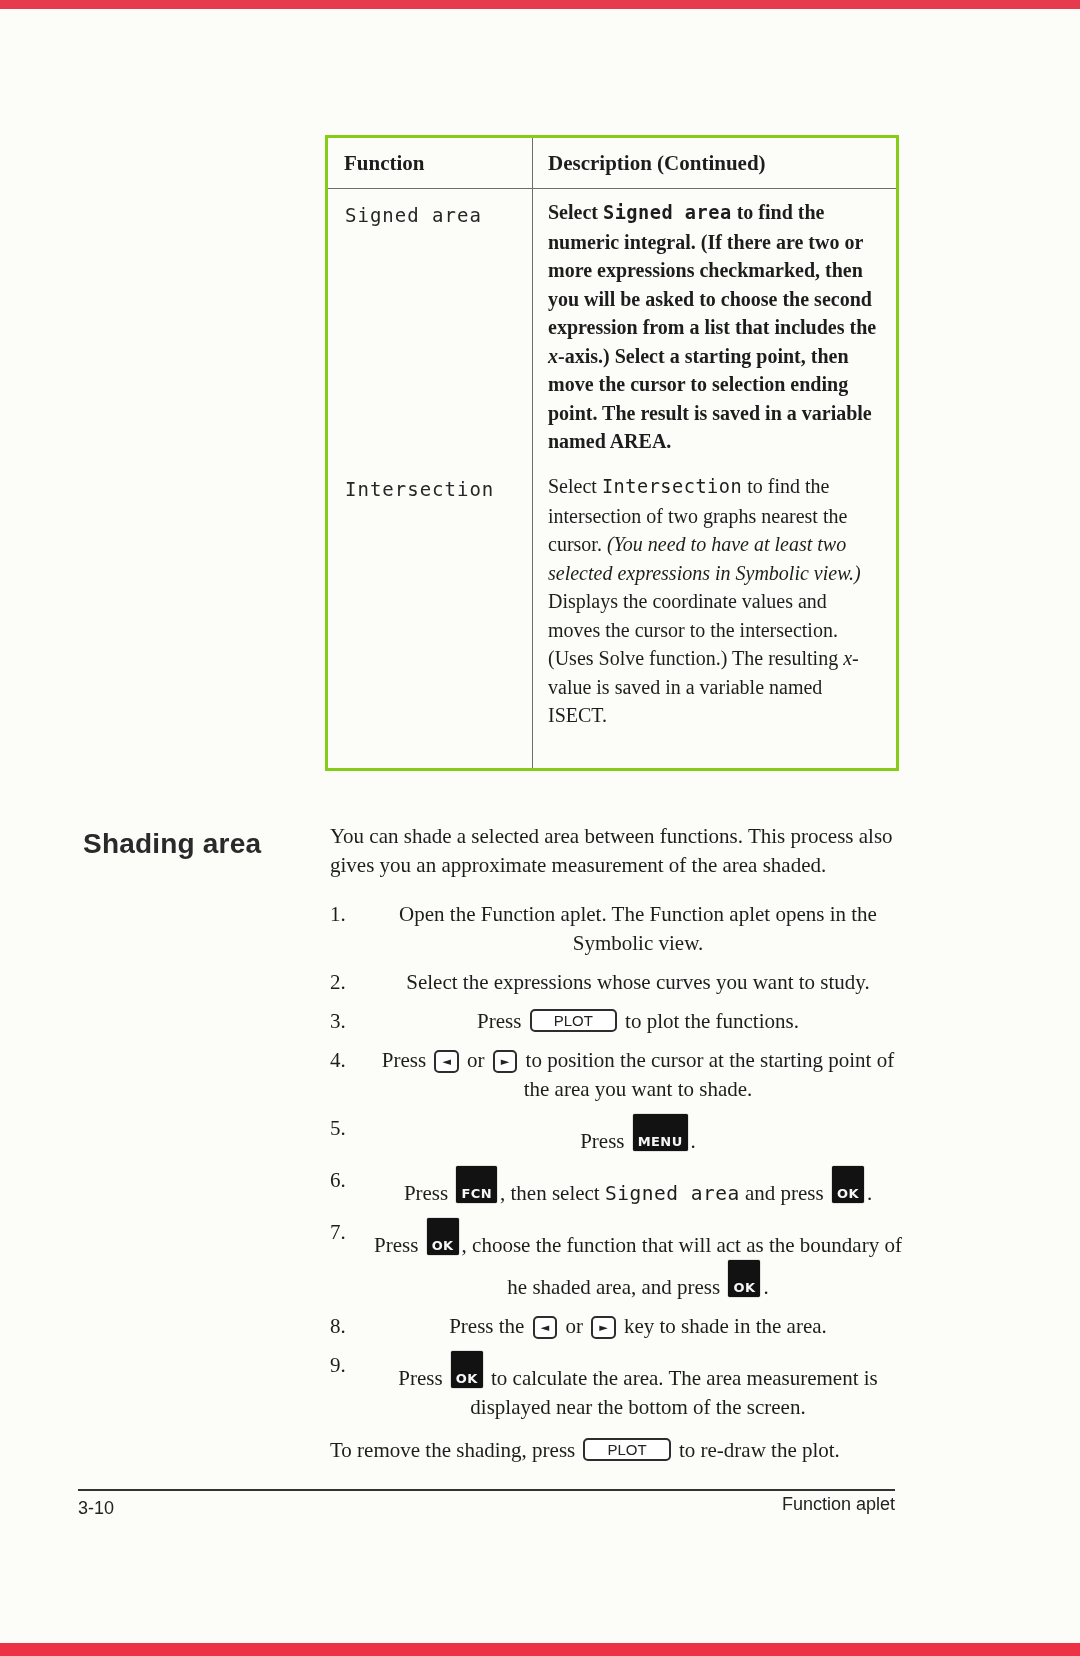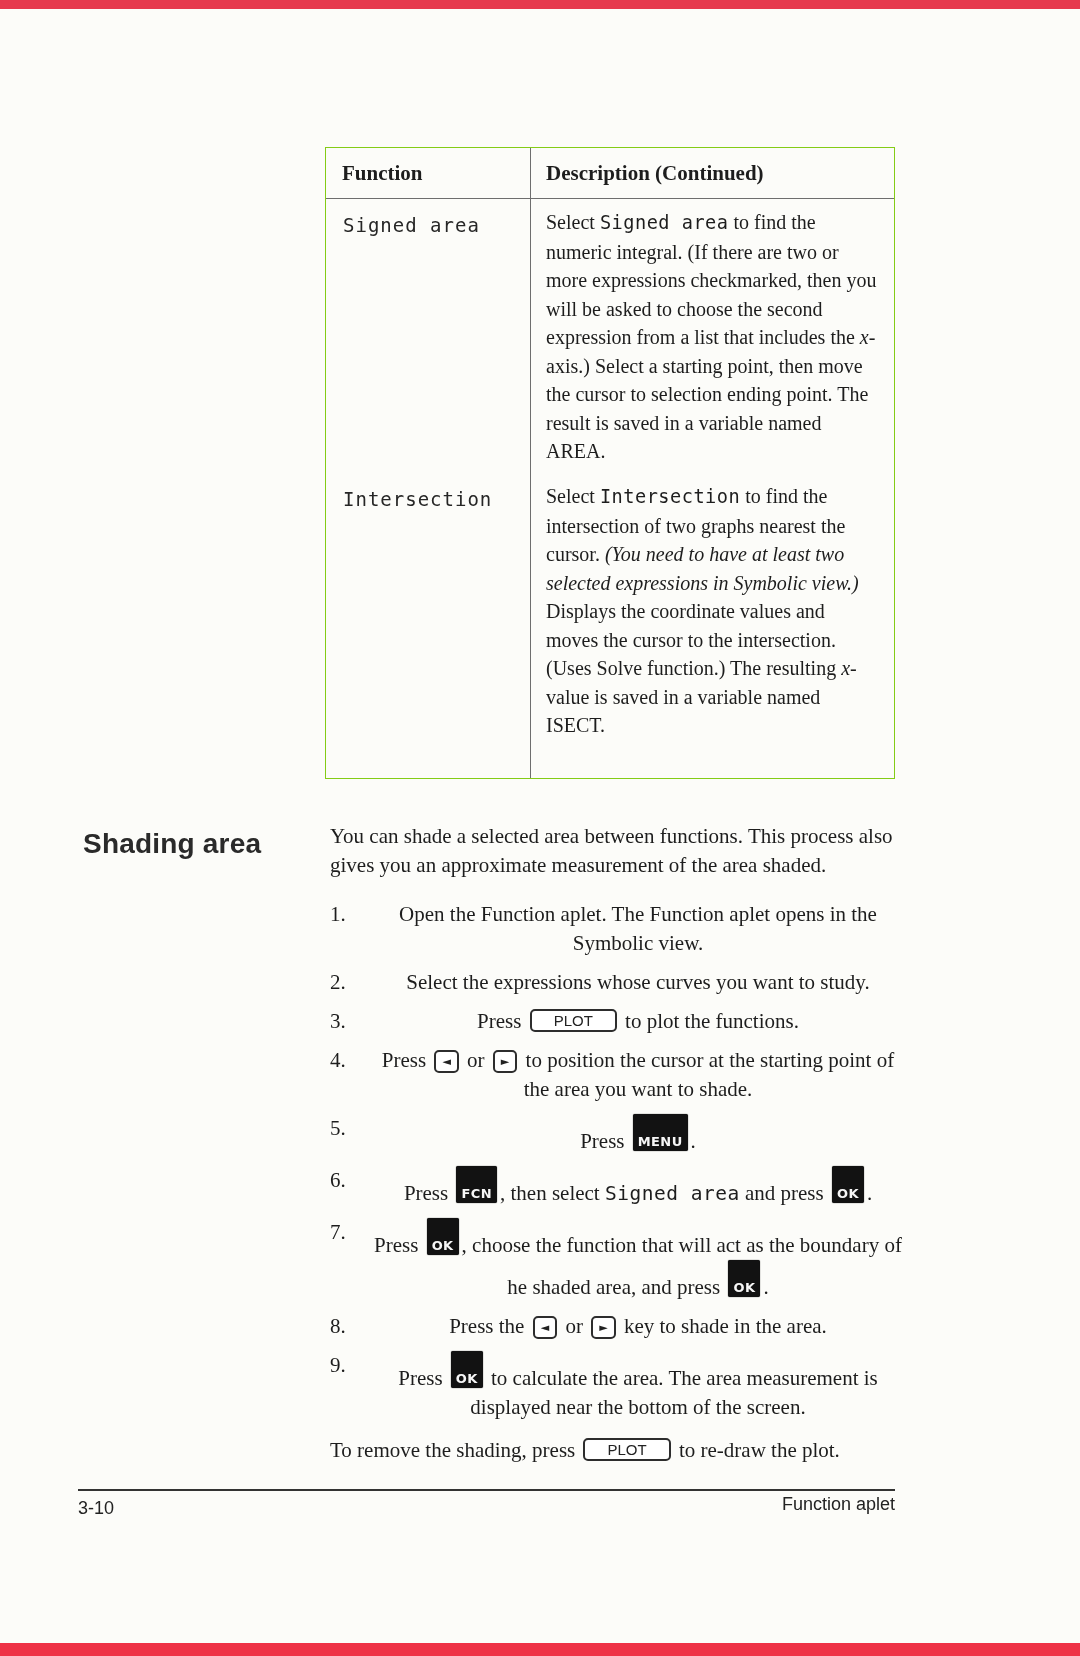--- a/index.html
+++ b/index.html
@@ -5,31 +5,31 @@
   html,body{margin:0;padding:0;background:#e9e9e9;}
   .page{
     position:relative;width:1080px;height:1656px;margin:0 auto;
     background:#fcfcf9;color:#1d1d1d;overflow:hidden;
     font-family:"Liberation Serif", serif;
   }
   .bar-top{position:absolute;top:0;left:0;width:100%;height:9px;background:#e63a4e;}
   .bar-bottom{position:absolute;bottom:0;left:0;width:100%;height:13px;background:#ee3246;}
 
   
-  .func-table{position:absolute;left:325px;top:135px;width:568px;height:630px;border:1px solid #84cc16;margin-top:12px;}
+  .func-table{position:absolute;left:325px;top:135px;width:568px;height:630px;border:3px solid #84cc16;}
   .t-vline{position:absolute;left:204px;top:0;bottom:0;width:1px;background:#6e6e6e;}
   .t-hline{position:absolute;left:0;right:0;top:50px;height:1px;background:#6e6e6e;}
   .t-h1,.t-h2{position:absolute;top:13px;font-weight:bold;font-size:21px;}
   .t-h1{left:16px;}
   .t-h2{left:220px;}
   .t-cell-mono{position:absolute;left:17px;font-family:"DejaVu Sans Mono", monospace;font-size:19px;letter-spacing:1px;color:#262626;}
   .t-f1{top:66px;}
   .t-f2{top:340px;}
   .t-desc{position:absolute;left:220px;width:336px;font-size:20px;line-height:28.5px;}
-  .t-d1{top:60px;}
+  .t-d1{top:60px;font-weight:bold;}
   .t-d2{top:334px;}
 
   
   .seg-plain{}
   .seg-mono{font-family:"DejaVu Sans Mono", monospace;font-size:0.93em;letter-spacing:0.5px;}
   .seg-italic{font-style:italic;}
   .seg-keycap{
     display:inline-block;border:2px solid #2d2d2d;border-radius:5px;background:#fff;
     font-family:"Liberation Sans", sans-serif;font-size:15px;line-height:19px;
     padding:0 22px;margin:0 3px;vertical-align:2px;color:#222;

